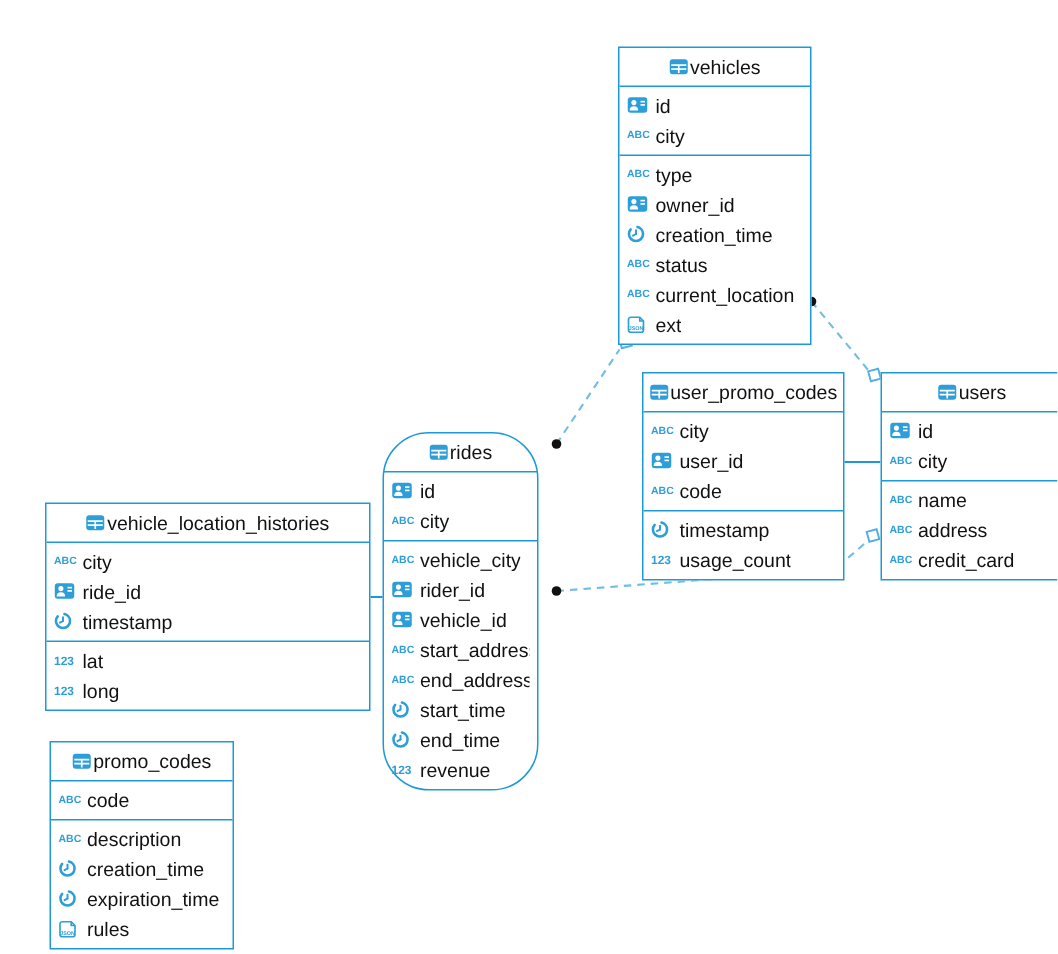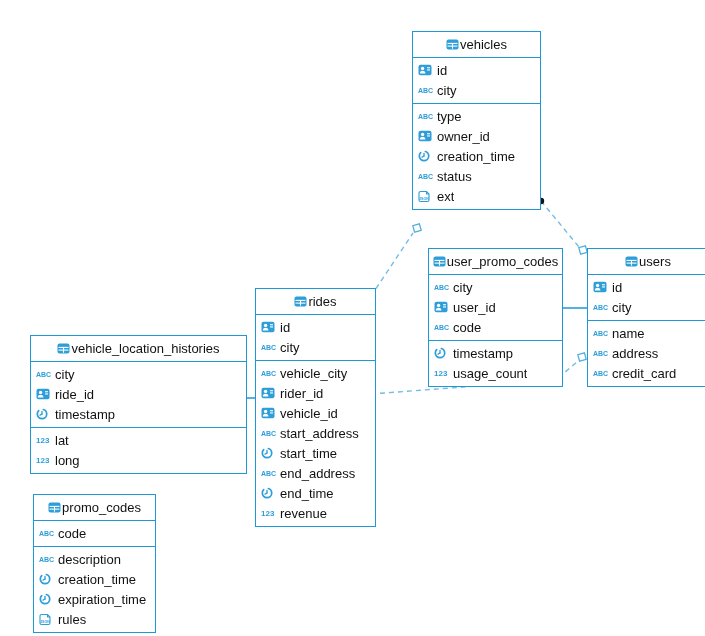--- a/index.html
+++ b/index.html
@@ -111,20 +111,26 @@
           <span class="lbl">creation_time</span>
         </div>
         <div class="row">
           <span class="ic">
             <span class="ticon">ABC</span>
           </span>
           <span class="lbl">status</span>
         </div>
         <div class="row">
           <span class="ic">
+            <span class="ticon">ABC</span>
+          </span>
+          <span class="lbl">current_location</span>
+        </div>
+        <div class="row">
+          <span class="ic">
             <svg width="13" height="13" viewBox="0 0 13 13">
     <path d="M2.5 1.5 h6 l2.5 2.5 v6 a1.5 1.5 0 0 1 -1.5 1.5 h-7 a1.5 1.5 0 0 1 -1.5 -1.5 v-7 a1.5 1.5 0 0 1 1.5 -1.5 Z" fill="none" stroke="#2d9ed8" stroke-width="1.1"></path>
     <path d="M8.5 1.5 v2.5 h2.5" fill="none" stroke="#2d9ed8" stroke-width="1.1"></path>
     <text x="6" y="10" font-size="3.6" font-weight="700" fill="#2d9ed8" text-anchor="middle" font-family="Liberation Sans,sans-serif">JSON</text>
             </svg>
           </span>
           <span class="lbl">ext</span>
         </div>
       </div>
     </div>
@@ -231,21 +237,21 @@
           <span class="lbl">address</span>
         </div>
         <div class="row">
           <span class="ic">
             <span class="ticon">ABC</span>
           </span>
           <span class="lbl">credit_card</span>
         </div>
       </div>
     </div>
-    <div class="table" style="left: 255px; top: 288px; width: 121px;">
+    <div class="table" style="left: 255px; top: 288px; width: 104px; border-radius: 31px;">
       <div class="hdr">
         <span>
           <svg width="13" height="13" viewBox="0 0 13 13">
     <rect x="0.5" y="1.5" width="12" height="10" rx="2" fill="#2d9ed8"></rect>
     <line x1="1.5" y1="5.4" x2="11.5" y2="5.4" stroke="#fff" stroke-width="1.1"></line>
     <line x1="6.5" y1="5.4" x2="6.5" y2="10.7" stroke="#fff" stroke-width="1.1"></line>
     <line x1="1.5" y1="8.1" x2="11.5" y2="8.1" stroke="#fff" stroke-width="1.1"></line>
           </svg>
         </span>
         <span>rides</span>
@@ -302,33 +308,33 @@
           <span class="lbl">vehicle_id</span>
         </div>
         <div class="row">
           <span class="ic">
             <span class="ticon">ABC</span>
           </span>
           <span class="lbl">start_address</span>
         </div>
         <div class="row">
           <span class="ic">
+            <span class="ticon">ABC</span>
+          </span>
+          <span class="lbl">end_address</span>
+        </div>
+        <div class="row">
+          <span class="ic">
             <svg width="12" height="12" viewBox="0 0 12 12">
     <circle cx="6" cy="6" r="4.7" fill="none" stroke="#2d9ed8" stroke-width="1.7" stroke-dasharray="25 5" stroke-dashoffset="7" stroke-linecap="round"></circle>
     <line x1="6" y1="6" x2="6" y2="3.4" stroke="#2d9ed8" stroke-width="1.3" stroke-linecap="round"></line>
     <line x1="6" y1="6" x2="4" y2="7.1" stroke="#2d9ed8" stroke-width="1.3" stroke-linecap="round"></line>
             </svg>
           </span>
           <span class="lbl">start_time</span>
-        </div>
-        <div class="row">
-          <span class="ic">
-            <span class="ticon">ABC</span>
-          </span>
-          <span class="lbl">end_address</span>
         </div>
         <div class="row">
           <span class="ic">
             <svg width="12" height="12" viewBox="0 0 12 12">
     <circle cx="6" cy="6" r="4.7" fill="none" stroke="#2d9ed8" stroke-width="1.7" stroke-dasharray="25 5" stroke-dashoffset="7" stroke-linecap="round"></circle>
     <line x1="6" y1="6" x2="6" y2="3.4" stroke="#2d9ed8" stroke-width="1.3" stroke-linecap="round"></line>
     <line x1="6" y1="6" x2="4" y2="7.1" stroke="#2d9ed8" stroke-width="1.3" stroke-linecap="round"></line>
             </svg>
           </span>
           <span class="lbl">end_time</span>

